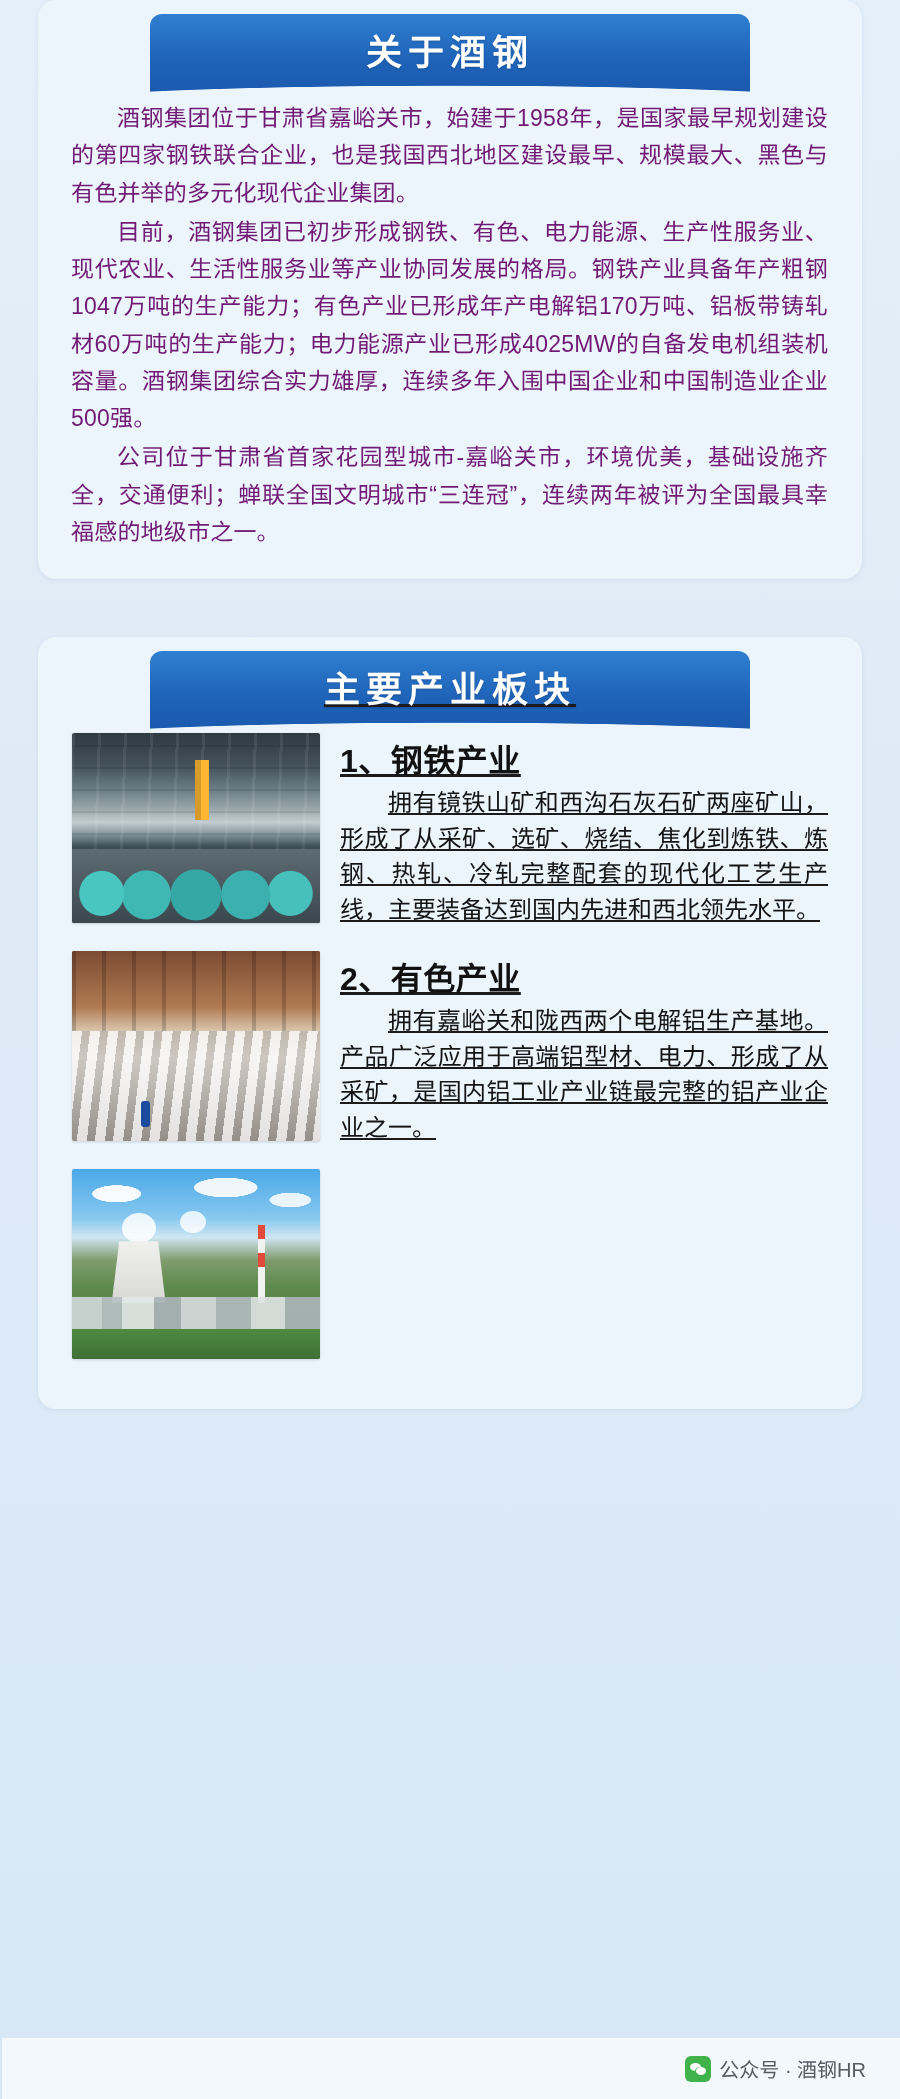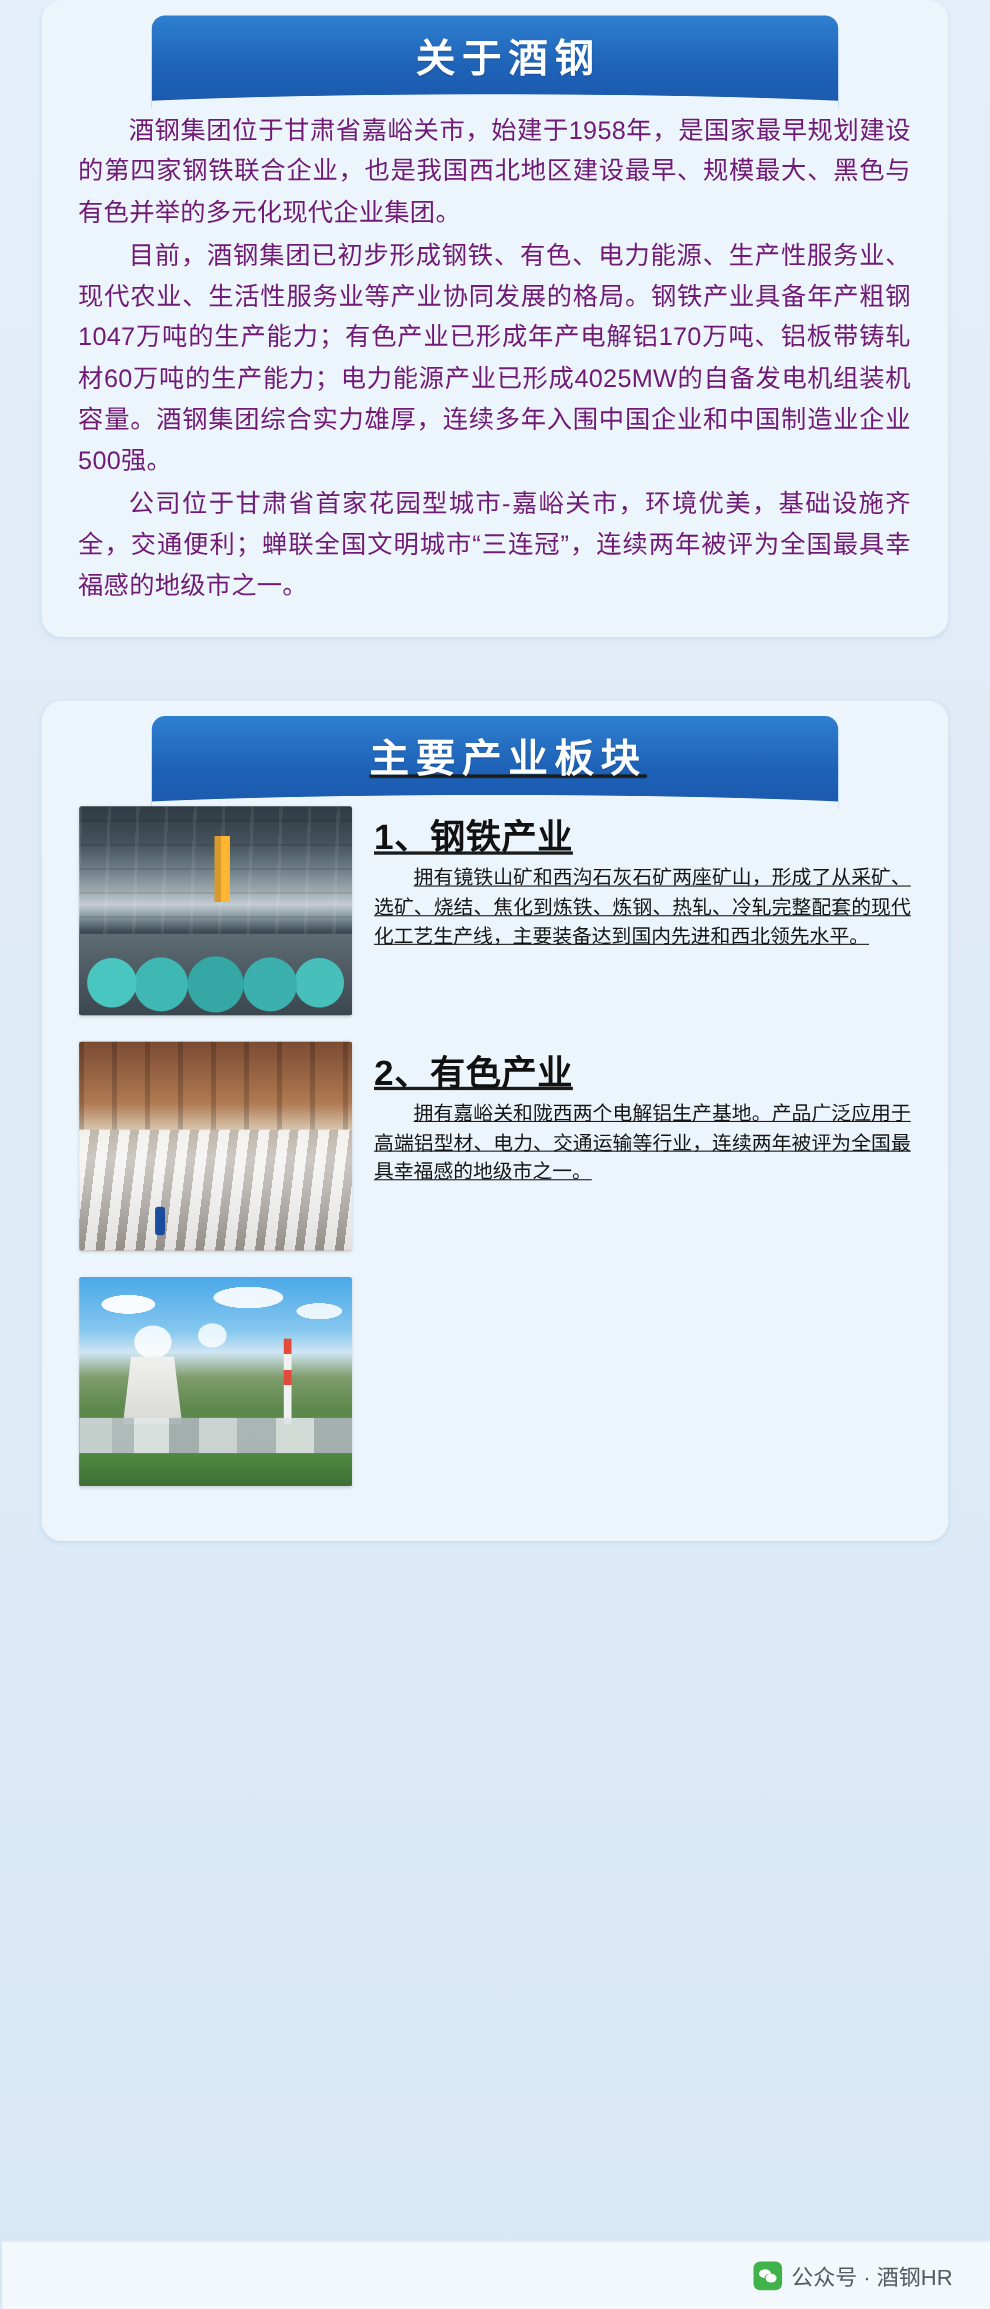--- a/index.html
+++ b/index.html
@@ -43,21 +43,20 @@
   .banner {
     position: relative;
     width: 600px;
     height: 84px;
     margin-top: 14px;
     background: linear-gradient(180deg,#2f7fd0 0%, #1e63b8 55%, #1a58ad 100%);
     border-radius: 12px 12px 0 0;
     display: flex;
     align-items: center;
     justify-content: center;
-    padding-left: 24px;
   }
   .banner:after {
     content: "";
     position: absolute;
     left: 0; right: 0; bottom: -1px;
     height: 34px;
     background: radial-gradient(ellipse 120% 100% at 50% 120%, #ecf5fc 58%, rgba(236,245,252,0) 60%);
   }
   .banner-title {
     position: relative;
@@ -110,21 +109,21 @@
     padding-top: 2px;
   }
   .ind-title {
     font-size: 32px;
     font-weight: 700;
     color: #111;
     margin-bottom: 4px;
     letter-spacing: 0.5px;
   }
   .ind-desc {
-    font-size: 18px;
+    font-size: 24px;
     line-height: 1.48;
     color: #141414;
     text-indent: 2em;
     text-align: justify;
   }
 
   
   .footer {
     position: absolute;
     left: 2px; right: 0; bottom: 0;
@@ -299,21 +298,21 @@
     </div>
 
     <div class="industry">
       <div class="thumb img-alu">
         <div class="roof"></div>
         <div class="rows"></div>
         <div class="worker"></div>
       </div>
       <div class="ind-text">
         <div class="ind-title">2、有色产业</div>
-        <div class="ind-desc">拥有嘉峪关和陇西两个电解铝生产基地。产品广泛应用于高端铝型材、电力、交通运输等行业，连续两年被评为全国最具幸福感的地级市之一。</div>
+        <div class="ind-desc">拥有嘉峪关和陇西两个电解铝生产基地。产品广泛应用于高端铝型材、电力、形成了从采矿，是国内铝工业产业链最完整的铝产业企业之一。</div>
       </div>
     </div>
 
     <div class="industry">
       <div class="thumb img-power">
         <div class="clouds"></div>
         <div class="smoke"></div>
         <div class="towers"></div>
         <div class="stack"></div>
         <div class="buildings"></div>

